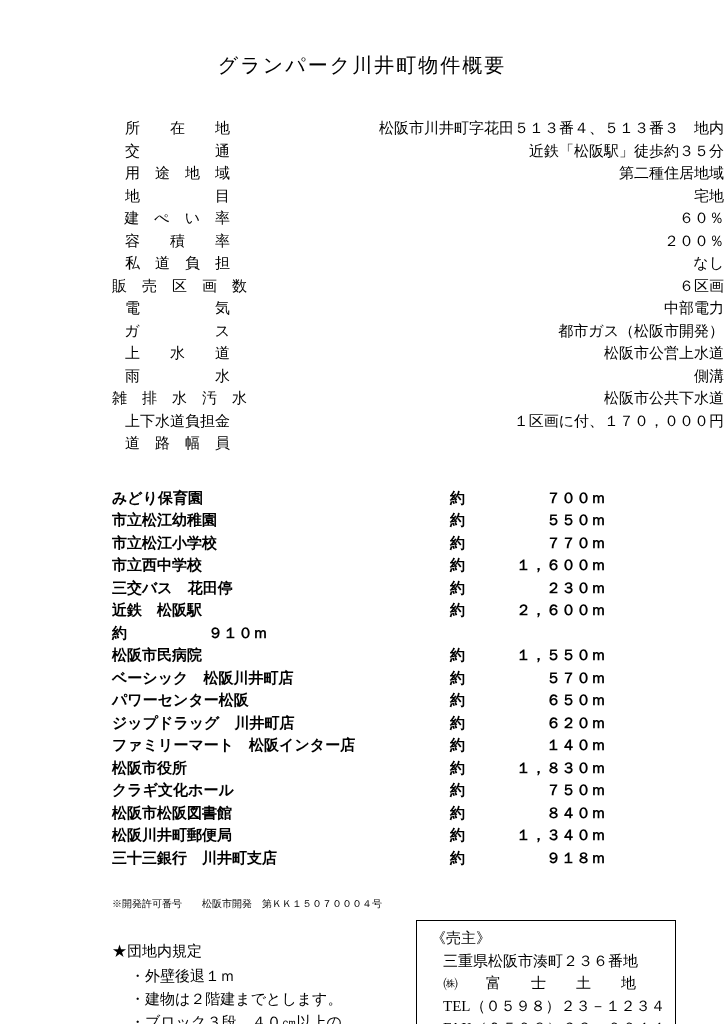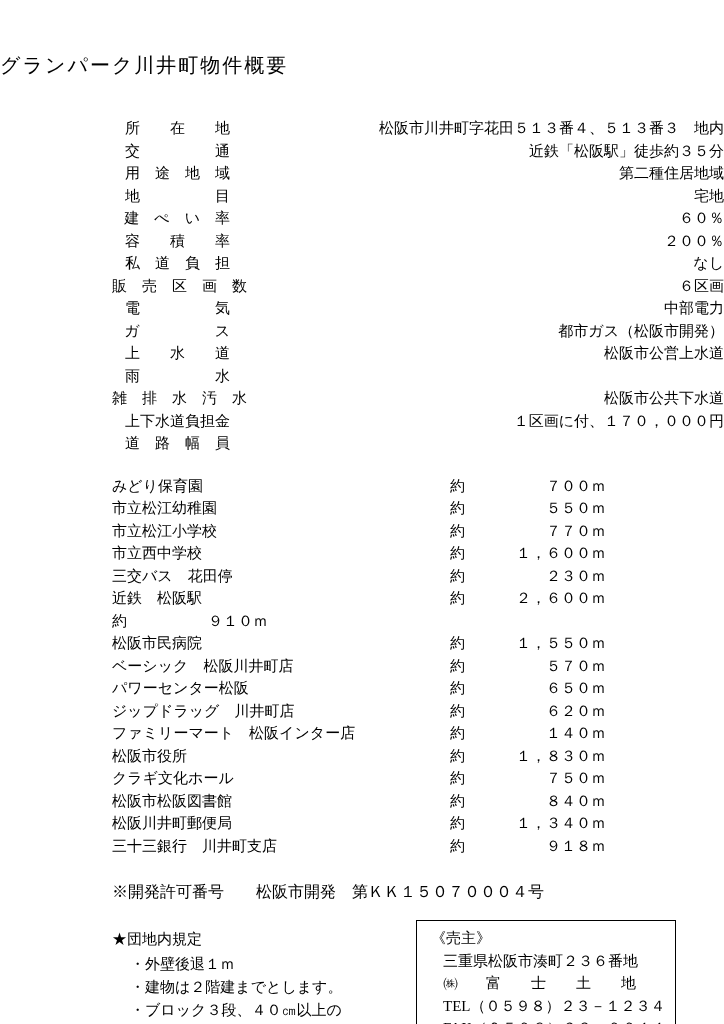--- a/index.html
+++ b/index.html
@@ -16,21 +16,21 @@
     overflow: hidden;
   }
   .page {
     position: relative;
     width: 724px;
     height: 1024px;
     box-sizing: border-box;
     padding: 0;
   }
   .doc-title {
-    text-align: left;
+    text-align: center;
     font-size: 20px;
     letter-spacing: 2px;
     margin-top: 52px;
     margin-bottom: 12px;
     font-weight: normal;
   }
 
   
   .spec-block {
     margin-top: 38px;
@@ -49,22 +49,23 @@
     white-space: nowrap;
     letter-spacing: 0px;
   }
   .spec-value {
     flex: 1 1 auto;
     white-space: nowrap;
   }
 
   
   .dist-block {
-    margin-top: 20px;
+    margin-top: 32px;
     margin-left: 112px;
+    font-weight: bold;
   }
   .dist-row {
     display: flex;
     align-items: baseline;
     font-size: 15px;
     line-height: 22.5px;
   }
   .dist-name {
     width: 338px;
     flex: 0 0 338px;
@@ -78,21 +79,21 @@
   .dist-value {
     flex: 0 0 auto;
     white-space: nowrap;
     text-align: right;
     width: 110px;
   }
 
   .note-line {
     margin-top: 24px;
     margin-left: 112px;
-    font-size: 16px;
+    font-size: 10px;
     line-height: 22.5px;
     white-space: nowrap;
   }
 
   .rules-block {
     margin-top: 24px;
     margin-left: 112px;
     font-size: 15px;
     line-height: 23px;
   }
@@ -180,20 +181,21 @@
     <div class="spec-row">
       <div class="spec-label">ガ　　　　　ス</div>
       <div class="spec-value">都市ガス（松阪市開発）</div>
     </div>
     <div class="spec-row">
       <div class="spec-label">上　　水　　道</div>
       <div class="spec-value">松阪市公営上水道</div>
     </div>
     <div class="spec-row">
       <div class="spec-label">雨　　　　　水</div>
+      <div class="spec-value">側溝</div>
     </div>
     <div class="spec-row">
       <div class="spec-label">雑　排　水　汚　水</div>
       <div class="spec-value">松阪市公共下水道</div>
     </div>
     <div class="spec-row">
       <div class="spec-label">上下水道負担金</div>
       <div class="spec-value">１区画に付、１７０，０００円</div>
     </div>
     <div class="spec-row">

